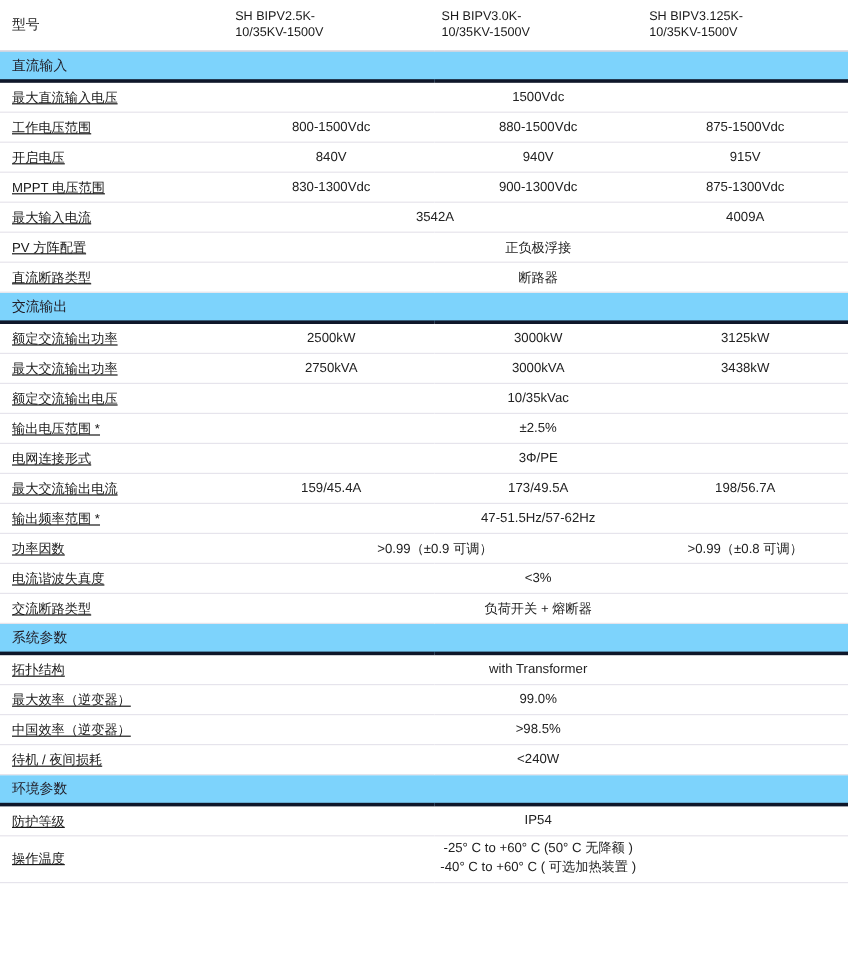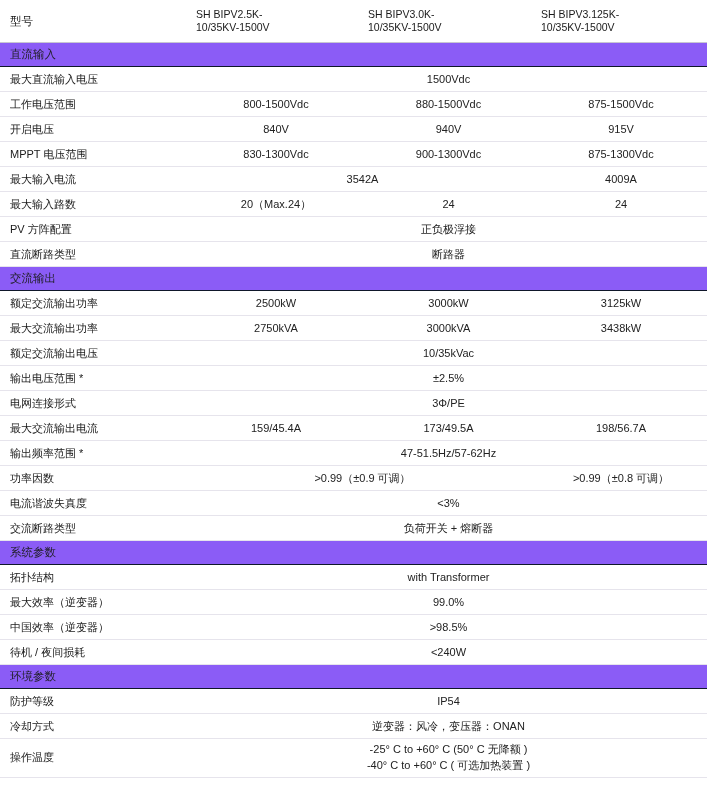--- a/index.html
+++ b/index.html
@@ -48,41 +48,42 @@
     border-bottom: 1px solid #c8c6d2;
   }
   tr.model-row td.label-cell {
     text-align: left;
     padding-left: 10px;
     font-size: 11.5px;
   }
 
   
   tr.section td {
-    background: #8b5cf6;
+    background: #7dd3fc;
     height: 19px;
     padding: 2px 10px;
     font-size: 11.5px;
     color: #22202a;
-    border-bottom: 1px solid #0f172a;
+    border-bottom: 3px solid #0f172a;
   }
 
   
   tr.data td {
     height: 20px;
     padding: 2px 6px;
     font-size: 11px;
     color: #222;
     text-align: center;
     border-bottom: 1px solid #e6e4ec;
   }
   tr.data td.label-cell {
     text-align: left;
     padding-left: 10px;
     color: #1a1a1a;
+    text-decoration: underline;
   }
   tr.data td.multiline {
     line-height: 1.45;
     padding-top: 3px;
     padding-bottom: 3px;
   }
 </style>
 </head>
 <body>
 
@@ -125,26 +126,20 @@
           <td>830-1300Vdc</td>
           <td>900-1300Vdc</td>
           <td>875-1300Vdc</td>
         </tr>
         <tr class="data">
           <td class="label-cell">最大输入电流</td>
           <td colspan="2">3542A</td>
           <td>4009A</td>
         </tr>
         <tr class="data">
-          <td class="label-cell">最大输入路数</td>
-          <td>20（Max.24）</td>
-          <td>24</td>
-          <td>24</td>
-        </tr>
-        <tr class="data">
           <td class="label-cell">PV 方阵配置</td>
           <td colspan="3">正负极浮接</td>
         </tr>
         <tr class="data">
           <td class="label-cell">直流断路类型</td>
           <td colspan="3">断路器</td>
         </tr>
         <tr class="section">
           <td colspan="4">交流输出</td>
         </tr>
@@ -215,22 +210,18 @@
           <td colspan="3">&lt;240W</td>
         </tr>
         <tr class="section">
           <td colspan="4">环境参数</td>
         </tr>
         <tr class="data">
           <td class="label-cell">防护等级</td>
           <td colspan="3">IP54</td>
         </tr>
         <tr class="data">
-          <td class="label-cell">冷却方式</td>
-          <td colspan="3">逆变器：风冷，变压器：ONAN</td>
-        </tr>
-        <tr class="data">
           <td class="label-cell">操作温度</td>
           <td class="multiline" colspan="3">-25° C to +60° C (50° C 无降额 )<br>-40° C to +60° C ( 可选加热装置 )</td>
         </tr>
       </tbody>
   </table>
 </div>
 
 </body></html>

